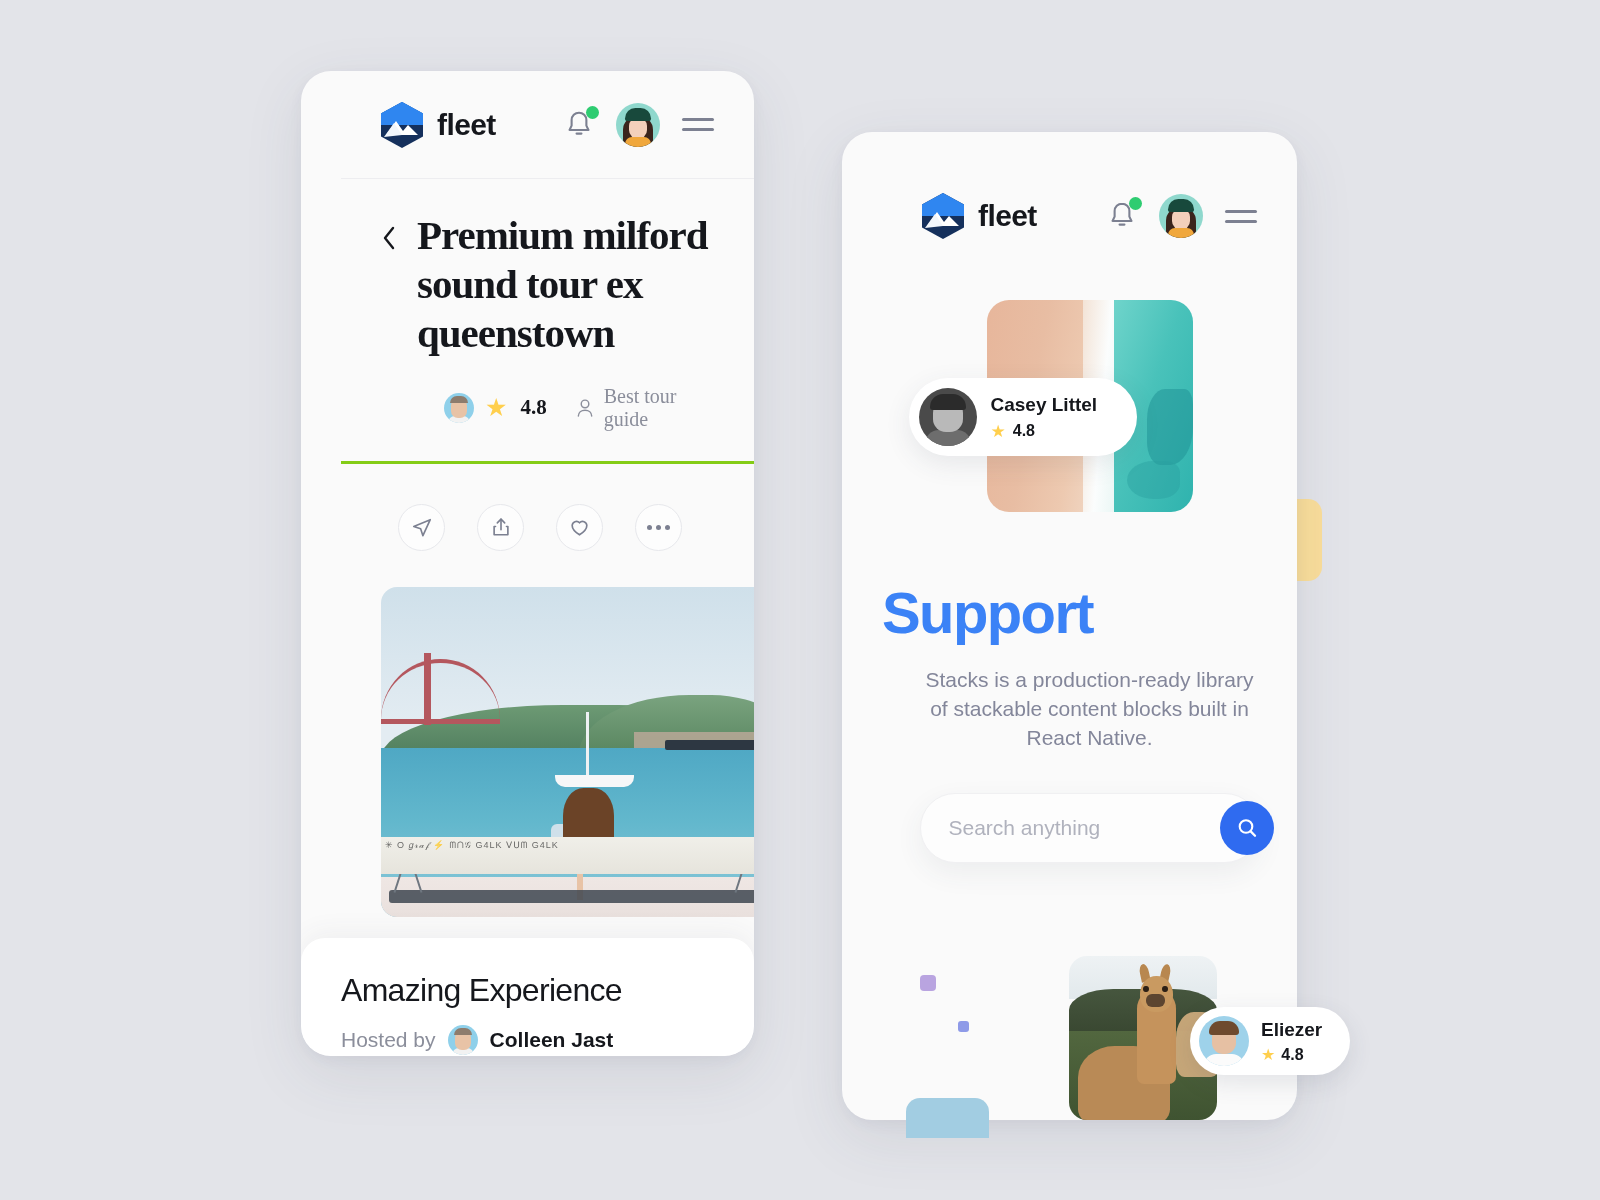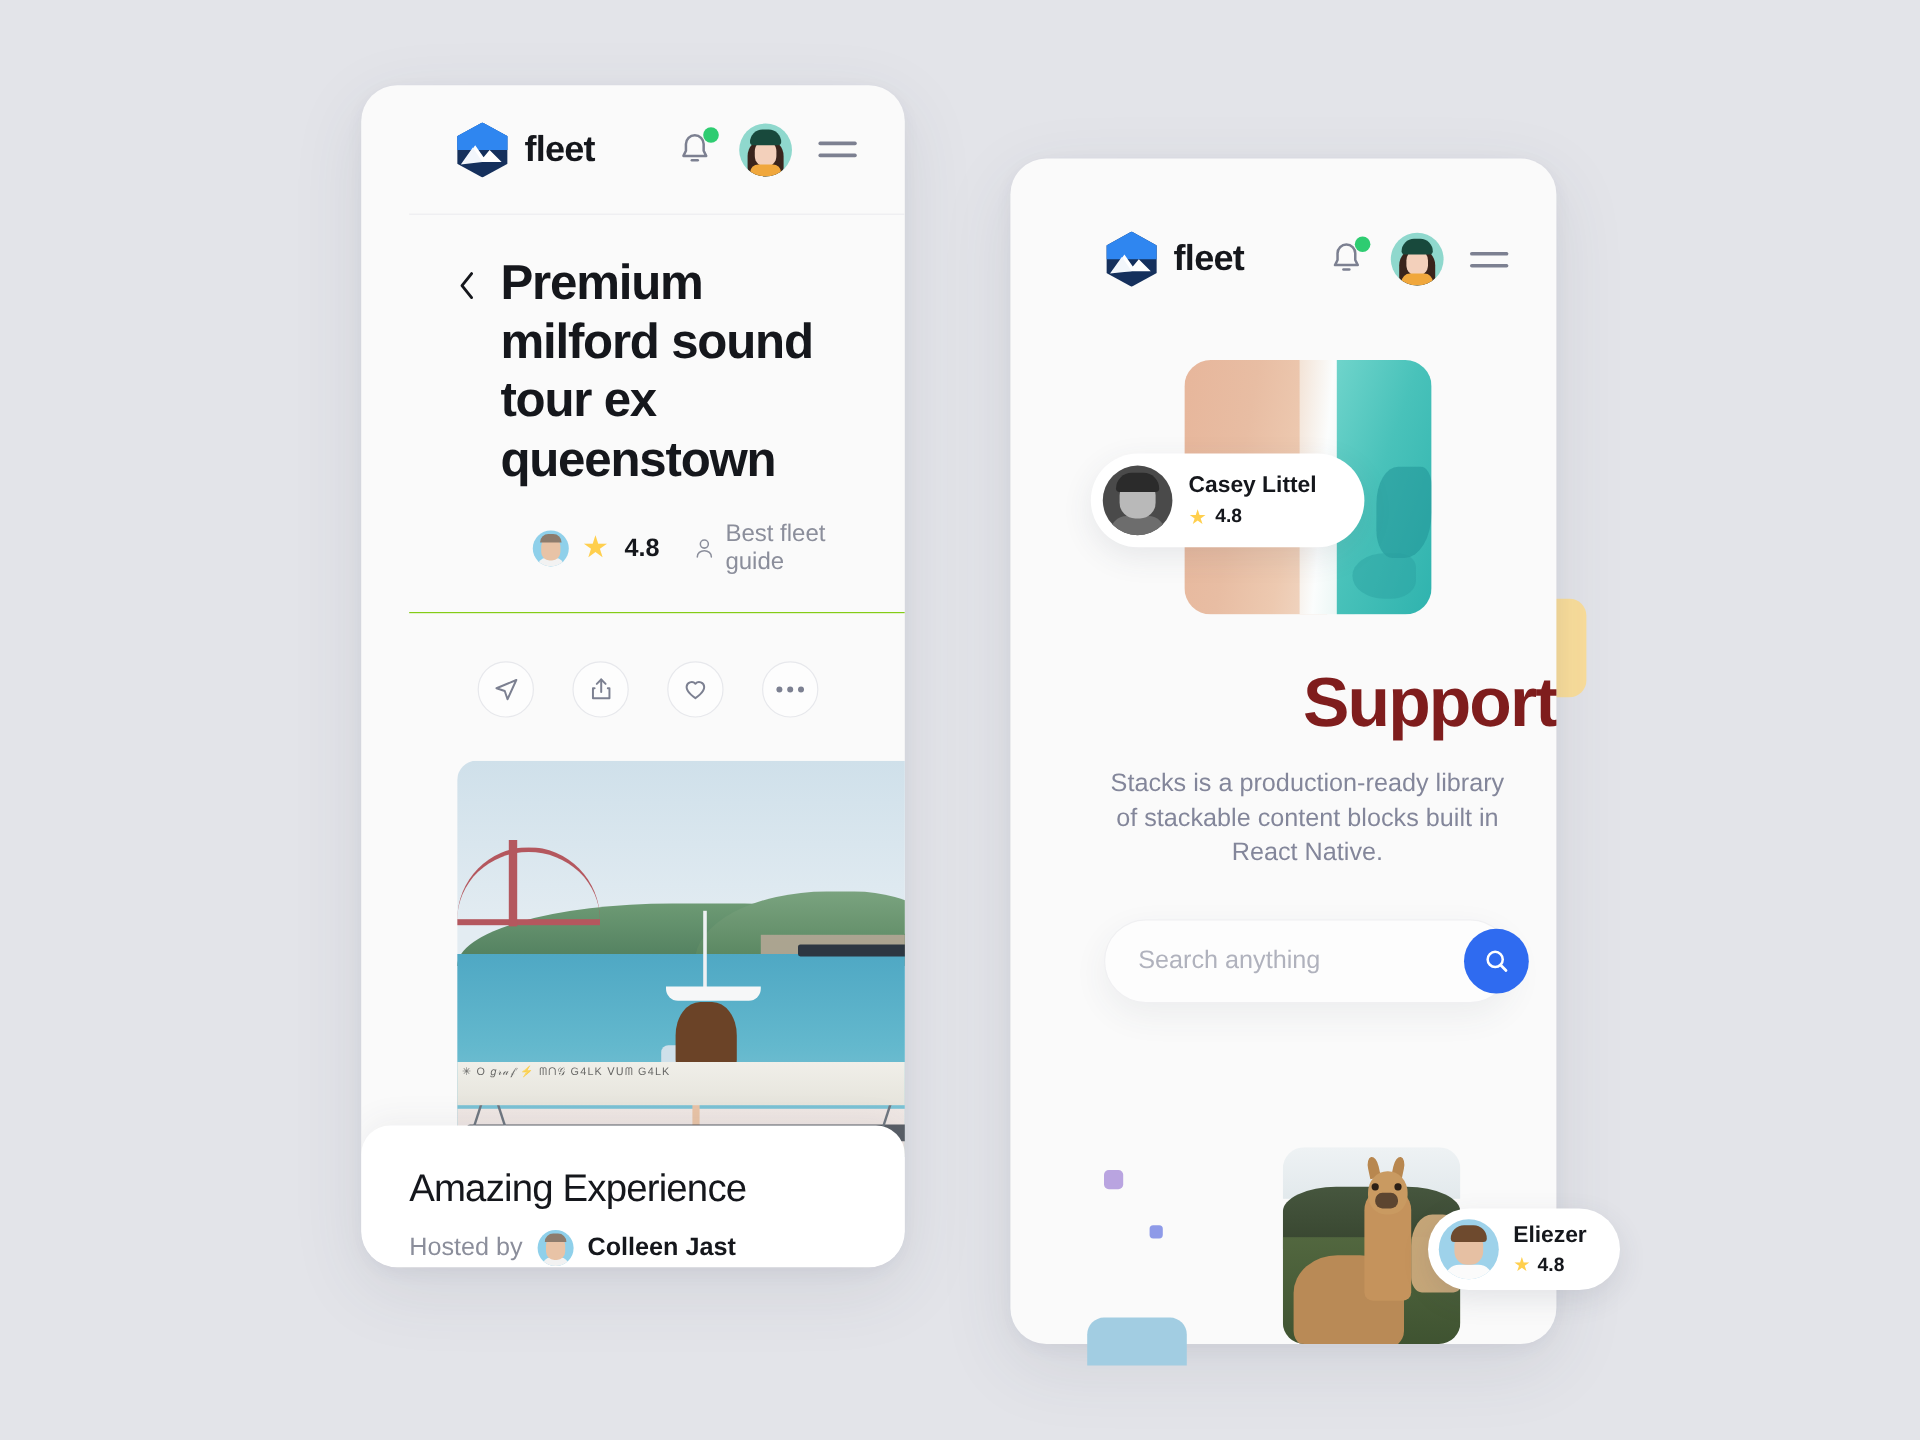--- a/index.html
+++ b/index.html
@@ -56,21 +56,21 @@
              background:#18493c; border-radius:12px 12px 3px 3px; }
   .av-body { position:absolute; left:9px; bottom:0; width:26px; height:10px;
              background:#f0a73c; border-radius:7px 7px 0 0; }
   .burger { width: 32px; cursor: pointer; }
   .burger span {
     display: block; height: 3px; border-radius: 2px; background: #7c8091;
     margin: 7px 0;
   }
 
   
-  .title-block { padding: 32px 40px 30px 40px; border-bottom: 1px solid #84cc16; }
+  .title-block { padding: 32px 40px 30px 40px; border-bottom: 3px solid #84cc16; font-family: Liberation Serif, serif; }
   .title-row { display: flex; align-items: flex-start; gap: 20px; }
   .back-chevron { margin-top: 14px; cursor: pointer; flex: 0 0 auto; }
   .page-title {
     font-size: 41px; line-height: 1.2; font-weight: 700;
     color: #15171c; letter-spacing: -1px;
   }
   .meta-row {
     display: flex; align-items: center; gap: 11px; margin: 26px 0 0 63px;
   }
   .meta-av {
@@ -204,22 +204,22 @@
   .pa-hair { position:absolute; left:11px; top:6px; width:36px; height:16px;
              background:#2b2b2b; border-radius:18px 18px 4px 4px; }
   .pa-body { position:absolute; left:6px; bottom:0; width:46px; height:16px;
              background:#6d6d6d; border-radius:14px 14px 0 0; }
   .pill-name { font-size: 19px; font-weight: 600; color: #15171c; }
   .pill-rate { display: flex; align-items: center; gap: 7px; margin-top: 6px; }
   .pill-rate .star { font-size: 17px; }
   .pill-rate-val { font-size: 16px; font-weight: 700; color: #15171c; }
 
   .support-title {
-    text-align: right; margin-top: 40px;
-    font-size: 58px; font-weight: 700; color: #7f1d1d; letter-spacing: -1.6px;
+    text-align: left; margin-top: 67px;
+    font-size: 58px; font-weight: 700; color: #3b82f6; letter-spacing: -1.6px;
   }
   .support-desc {
     text-align: center; margin: 20px auto 0; width: 350px;
     font-size: 21px; line-height: 1.38; color: #83869a;
   }
 
   .search-shell { position: relative; margin: 40px auto 0; width: 340px; }
   .search-bar {
     display: flex; align-items: center;
     height: 70px; border-radius: 36px; background: #fdfdfd;
@@ -362,21 +362,21 @@
             <span class="ma-face"></span>
             <span class="ma-hair"></span>
         </div>
         <span class="star">★</span>
         <span class="rating-val">4.8</span>
         <span class="guide-wrap">
           <svg width="20" height="22" viewBox="0 0 20 22" fill="none">
             <circle cx="10" cy="6.5" r="4.2" stroke="#8b8e9b" stroke-width="1.6"></circle>
             <path d="M2.6 20c0-4 3.3-6.6 7.4-6.6s7.4 2.6 7.4 6.6" stroke="#8b8e9b" stroke-width="1.6" stroke-linecap="round"></path>
           </svg>
-          <span class="guide-text">Best fleet guide</span>
+          <span class="guide-text">Best tour guide</span>
         </span>
       </div>
     </div>
 
     <div class="action-row">
       <div class="circle-btn">
         <svg width="22" height="22" viewBox="0 0 24 24" fill="none">
           <path d="M21 4 L3 11.5 L10.5 14 L13 21.5 Z" stroke="#7c8091" stroke-width="1.8" stroke-linejoin="round"></path>
         </svg>
       </div>

